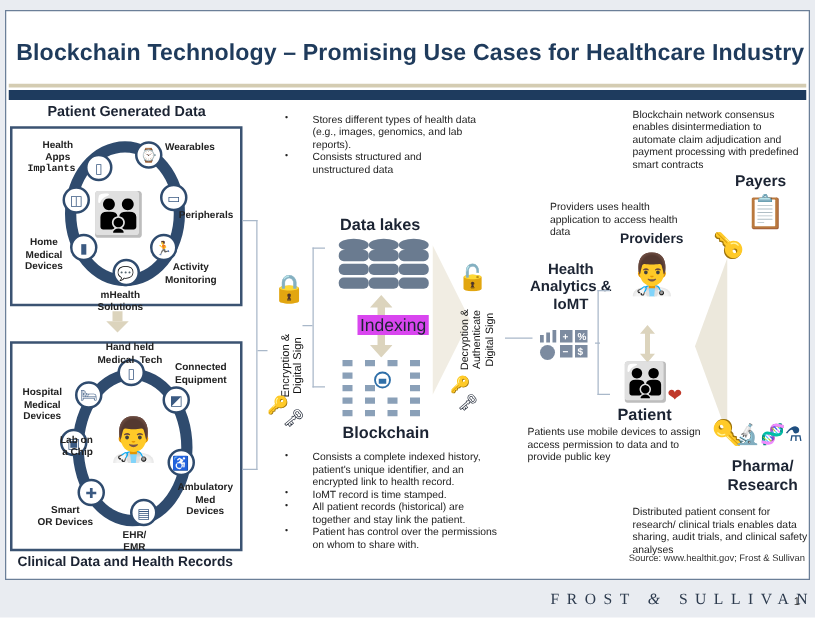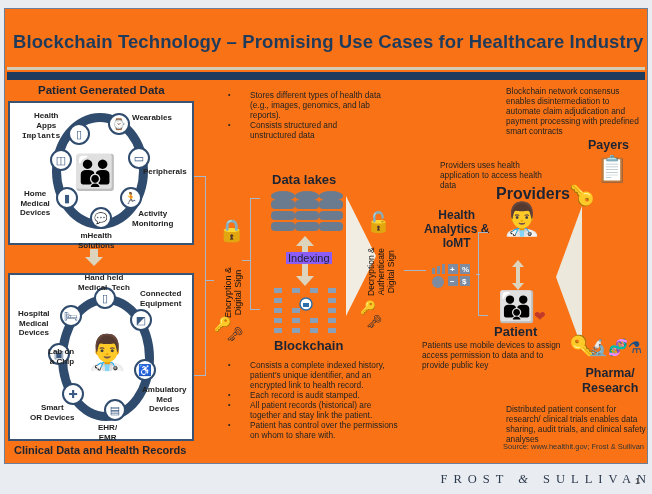--- a/index.html
+++ b/index.html
@@ -1,17 +1,17 @@
 <!DOCTYPE html>
 <html><head>
 <meta charset="utf-8">
 <style>
   * { box-sizing: border-box; margin: 0; padding: 0; }
   body { width: 652px; height: 494px; background: #e9ecf1; font-family: "Liberation Sans", sans-serif; position: relative; overflow: hidden; color: #111; }
-  .slide { position: absolute; left: 4px; top: 8px; width: 644px; height: 456px; background: #f97316; border: 1px solid #6b7f98; }
+  .slide { position: absolute; left: 4px; top: 8px; width: 644px; height: 456px; background: #ffffff; border: 1px solid #6b7f98; }
   .title { position: absolute; left: 8px; top: 22px; font-size: 18.5px; font-weight: bold; color: #1f3b5c; letter-spacing: 0.1px; white-space: nowrap; }
   .title-rule { position: absolute; left: 2px; right: 2px; top: 58px; height: 3px; background: #d4ccb2; }
   .title-bar { position: absolute; left: 2px; right: 2px; top: 63px; height: 8px; background: #1e3b5e; }
 
   .sec-label { position: absolute; font-size: 11.5px; font-weight: bold; color: #1c2433; white-space: nowrap; }
   .panel { position: absolute; border: 2px solid #3b5372; background: #fff; }
   .ring { position: absolute; border: 9px solid #2f4b6e; border-radius: 50%; }
   .node { position: absolute; width: 22px; height: 22px; border-radius: 50%; background: #fff; border: 2px solid #2f4b6e; display: flex; align-items: center; justify-content: center; font-size: 11px; color: #3b5a82; }
   .node-lbl { position: absolute; font-size: 8px; font-weight: bold; color: #222; line-height: 9.5px; text-align: center; white-space: nowrap; }
   .people { position: absolute; font-size: 34px; line-height: 34px; }
@@ -111,21 +111,21 @@
       <rect x="25" y="32" width="24" height="9" rx="4"></rect>
     <ellipse cx="61" cy="6" rx="12" ry="5"></ellipse>
       <rect x="49" y="10" width="24" height="9" rx="4"></rect>
       <rect x="49" y="21" width="24" height="9" rx="4"></rect>
       <rect x="49" y="32" width="24" height="9" rx="4"></rect>
   </g>
 </svg>
 <svg class="icon-block" style="left:296px;top:236px;" width="18" height="50">
   <polygon points="9,0 18,10 12,10 12,40 18,40 9,50 0,40 6,40 6,10 0,10" fill="#dcd4bd"></polygon>
 </svg>
-<div class="bold-head" style="left:286px;top:252px;font-size:11px;font-weight:normal;background:#8b5cf6;padding:0 2px;">Indexing</div>
+<div class="bold-head" style="left:286px;top:252px;font-size:14px;font-weight:normal;background:#d946ef;padding:0 2px;">Indexing</div>
 
 <svg class="icon-block" style="left:272px;top:286px;" width="68" height="48">
   <g fill="#8aa0b8">
     <rect x="2" y="2" width="8" height="5"></rect>
       <rect x="20" y="2" width="8" height="5"></rect>
       <rect x="38" y="2" width="8" height="5"></rect>
       <rect x="56" y="2" width="8" height="5"></rect>
     <rect x="2" y="12" width="8" height="5"></rect>
       <rect x="56" y="12" width="8" height="5"></rect>
     <rect x="2" y="22" width="8" height="5"></rect>
@@ -139,21 +139,21 @@
       <rect x="20" y="42" width="8" height="5"></rect>
       <rect x="38" y="42" width="8" height="5"></rect>
       <rect x="56" y="42" width="8" height="5"></rect>
   </g>
   <circle cx="34" cy="18" r="6" fill="#fff" stroke="#2f6fa8" stroke-width="1.5"></circle>
   <rect x="31" y="17" width="6" height="4" fill="#2f6fa8"></rect>
 </svg>
 <div class="bold-head" style="left:274px;top:338px;font-size:13px;">Blockchain</div>
 <ul class="bullets" style="left:222px;top:360px;width:180px;">
   <li>Consists a complete indexed history, patient's unique identifier, and an encrypted link to health record.</li>
-  <li>Each record is audit stamped.</li>
+  <li>IoMT record is time stamped.</li>
   <li>All patient records (historical) are together and stay link the patient.</li>
   <li>Patient has control over the permissions on whom to share with.</li>
 </ul>
 
 <svg class="chev" style="left:346px;top:196px;" width="30" height="120">
   <polygon points="0,0 30,60 0,120" fill="#f1ede3"></polygon>
 </svg>
 
 <div class="icon-block" style="left:366px;top:210px;font-size:20px;color:#6f7c8c;">🔓</div>
 <div class="vtext" style="left:366px;top:296px;font-size:8.5px;">Decryption &amp;<br>Authenticate<br>Digital Sign</div>
@@ -179,21 +179,21 @@
         <text x="34" y="10">%</text>
         <text x="22" y="22">−</text>
         <text x="34" y="22">$</text>
       </g>
     </svg>
 </div>
 <div class="connector" style="left:478px;top:232px;width:10px;height:84px;border-width:1px 0 1px 1px;"></div>
 <div class="connector" style="left:476px;top:274px;width:4px;border-top-width:1px;"></div>
 
 <div class="note" style="left:440px;top:160px;width:120px;">Providers uses health application to access health data</div>
-<div class="bold-head" style="left:496px;top:185px;font-size:16px;">Providers</div>
+<div class="bold-head" style="left:496px;top:185px;font-size:11px;">Providers</div>
 <div class="people" style="left:502px;top:202px;font-size:32px;">👨‍⚕️</div>
 <svg class="icon-block" style="left:512px;top:260px;" width="12" height="30">
   <polygon points="6,0 12,7 8,7 8,23 12,23 6,30 0,23 4,23 4,7 0,7" fill="#dcd4bd"></polygon>
 </svg>
 <div class="people" style="left:498px;top:290px;font-size:30px;">👪</div>
 <div class="icon-block" style="left:534px;top:308px;font-size:14px;color:#c0392b;">❤</div>
 <div class="bold-head" style="left:494px;top:324px;font-size:13px;">Patient</div>
 <div class="note" style="left:422px;top:340px;width:140px;">Patients use mobile devices to assign access permission to data and to provide public key</div>
 
 <svg class="chev" style="left:556px;top:206px;" width="26" height="142">

